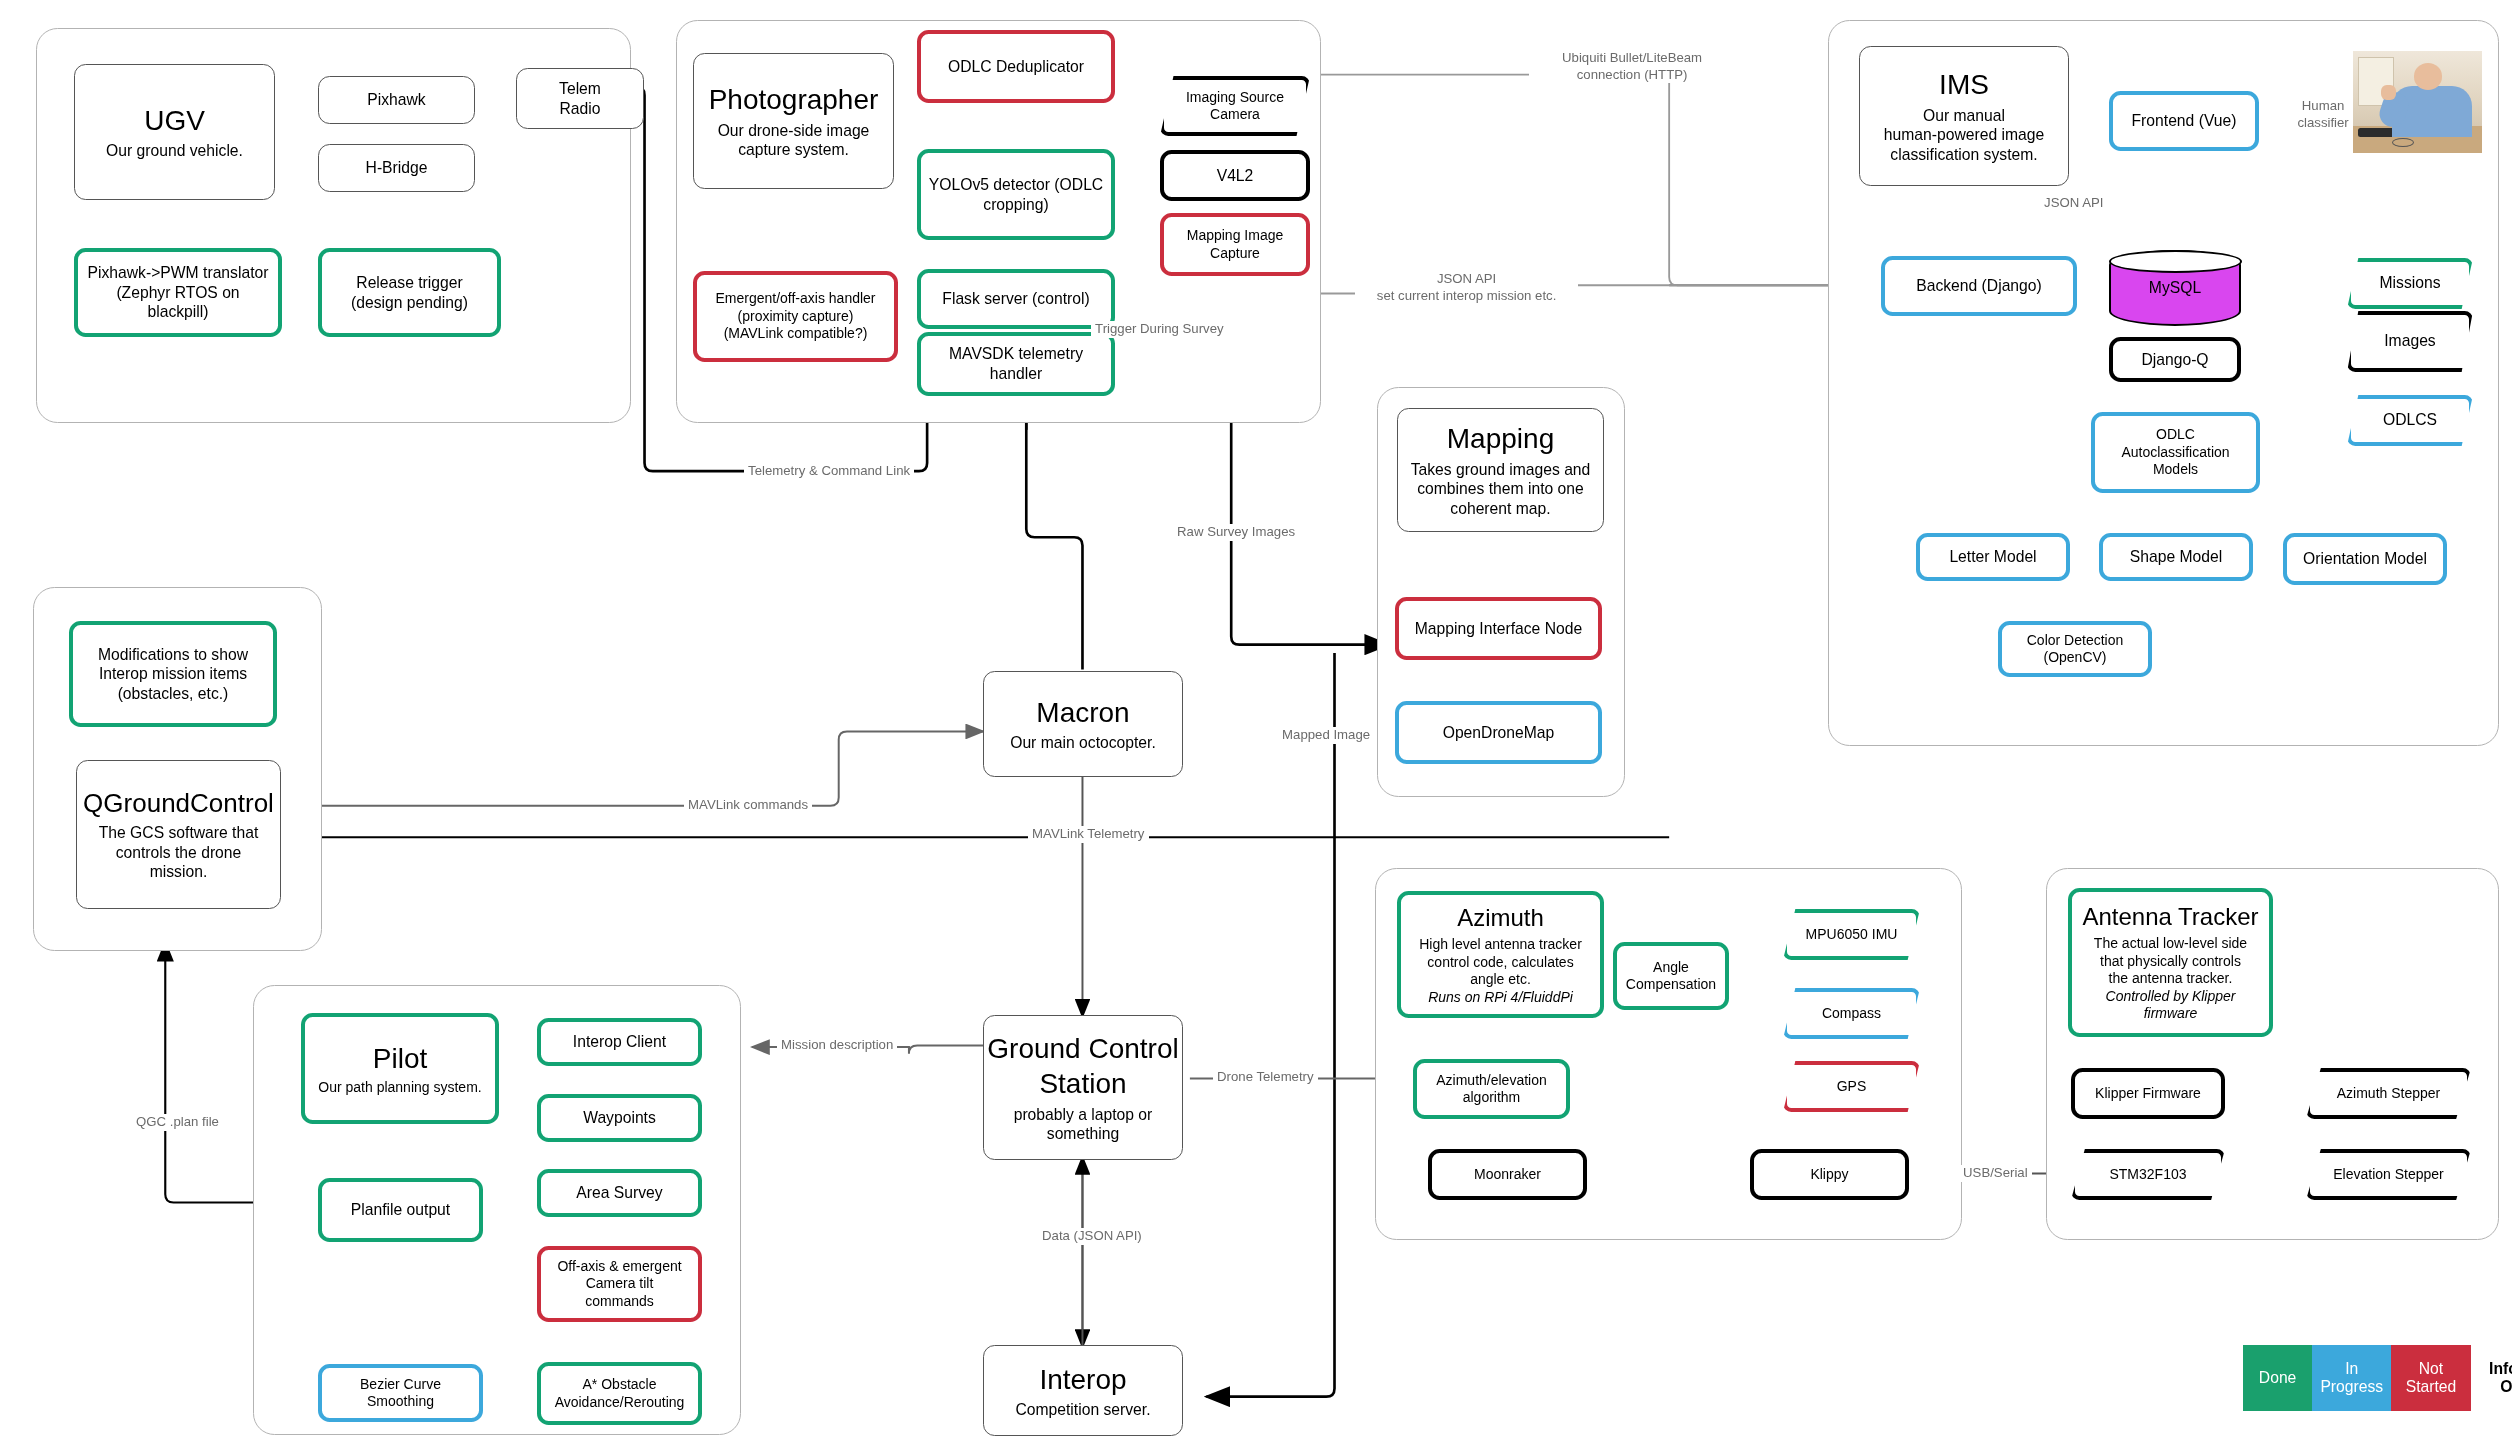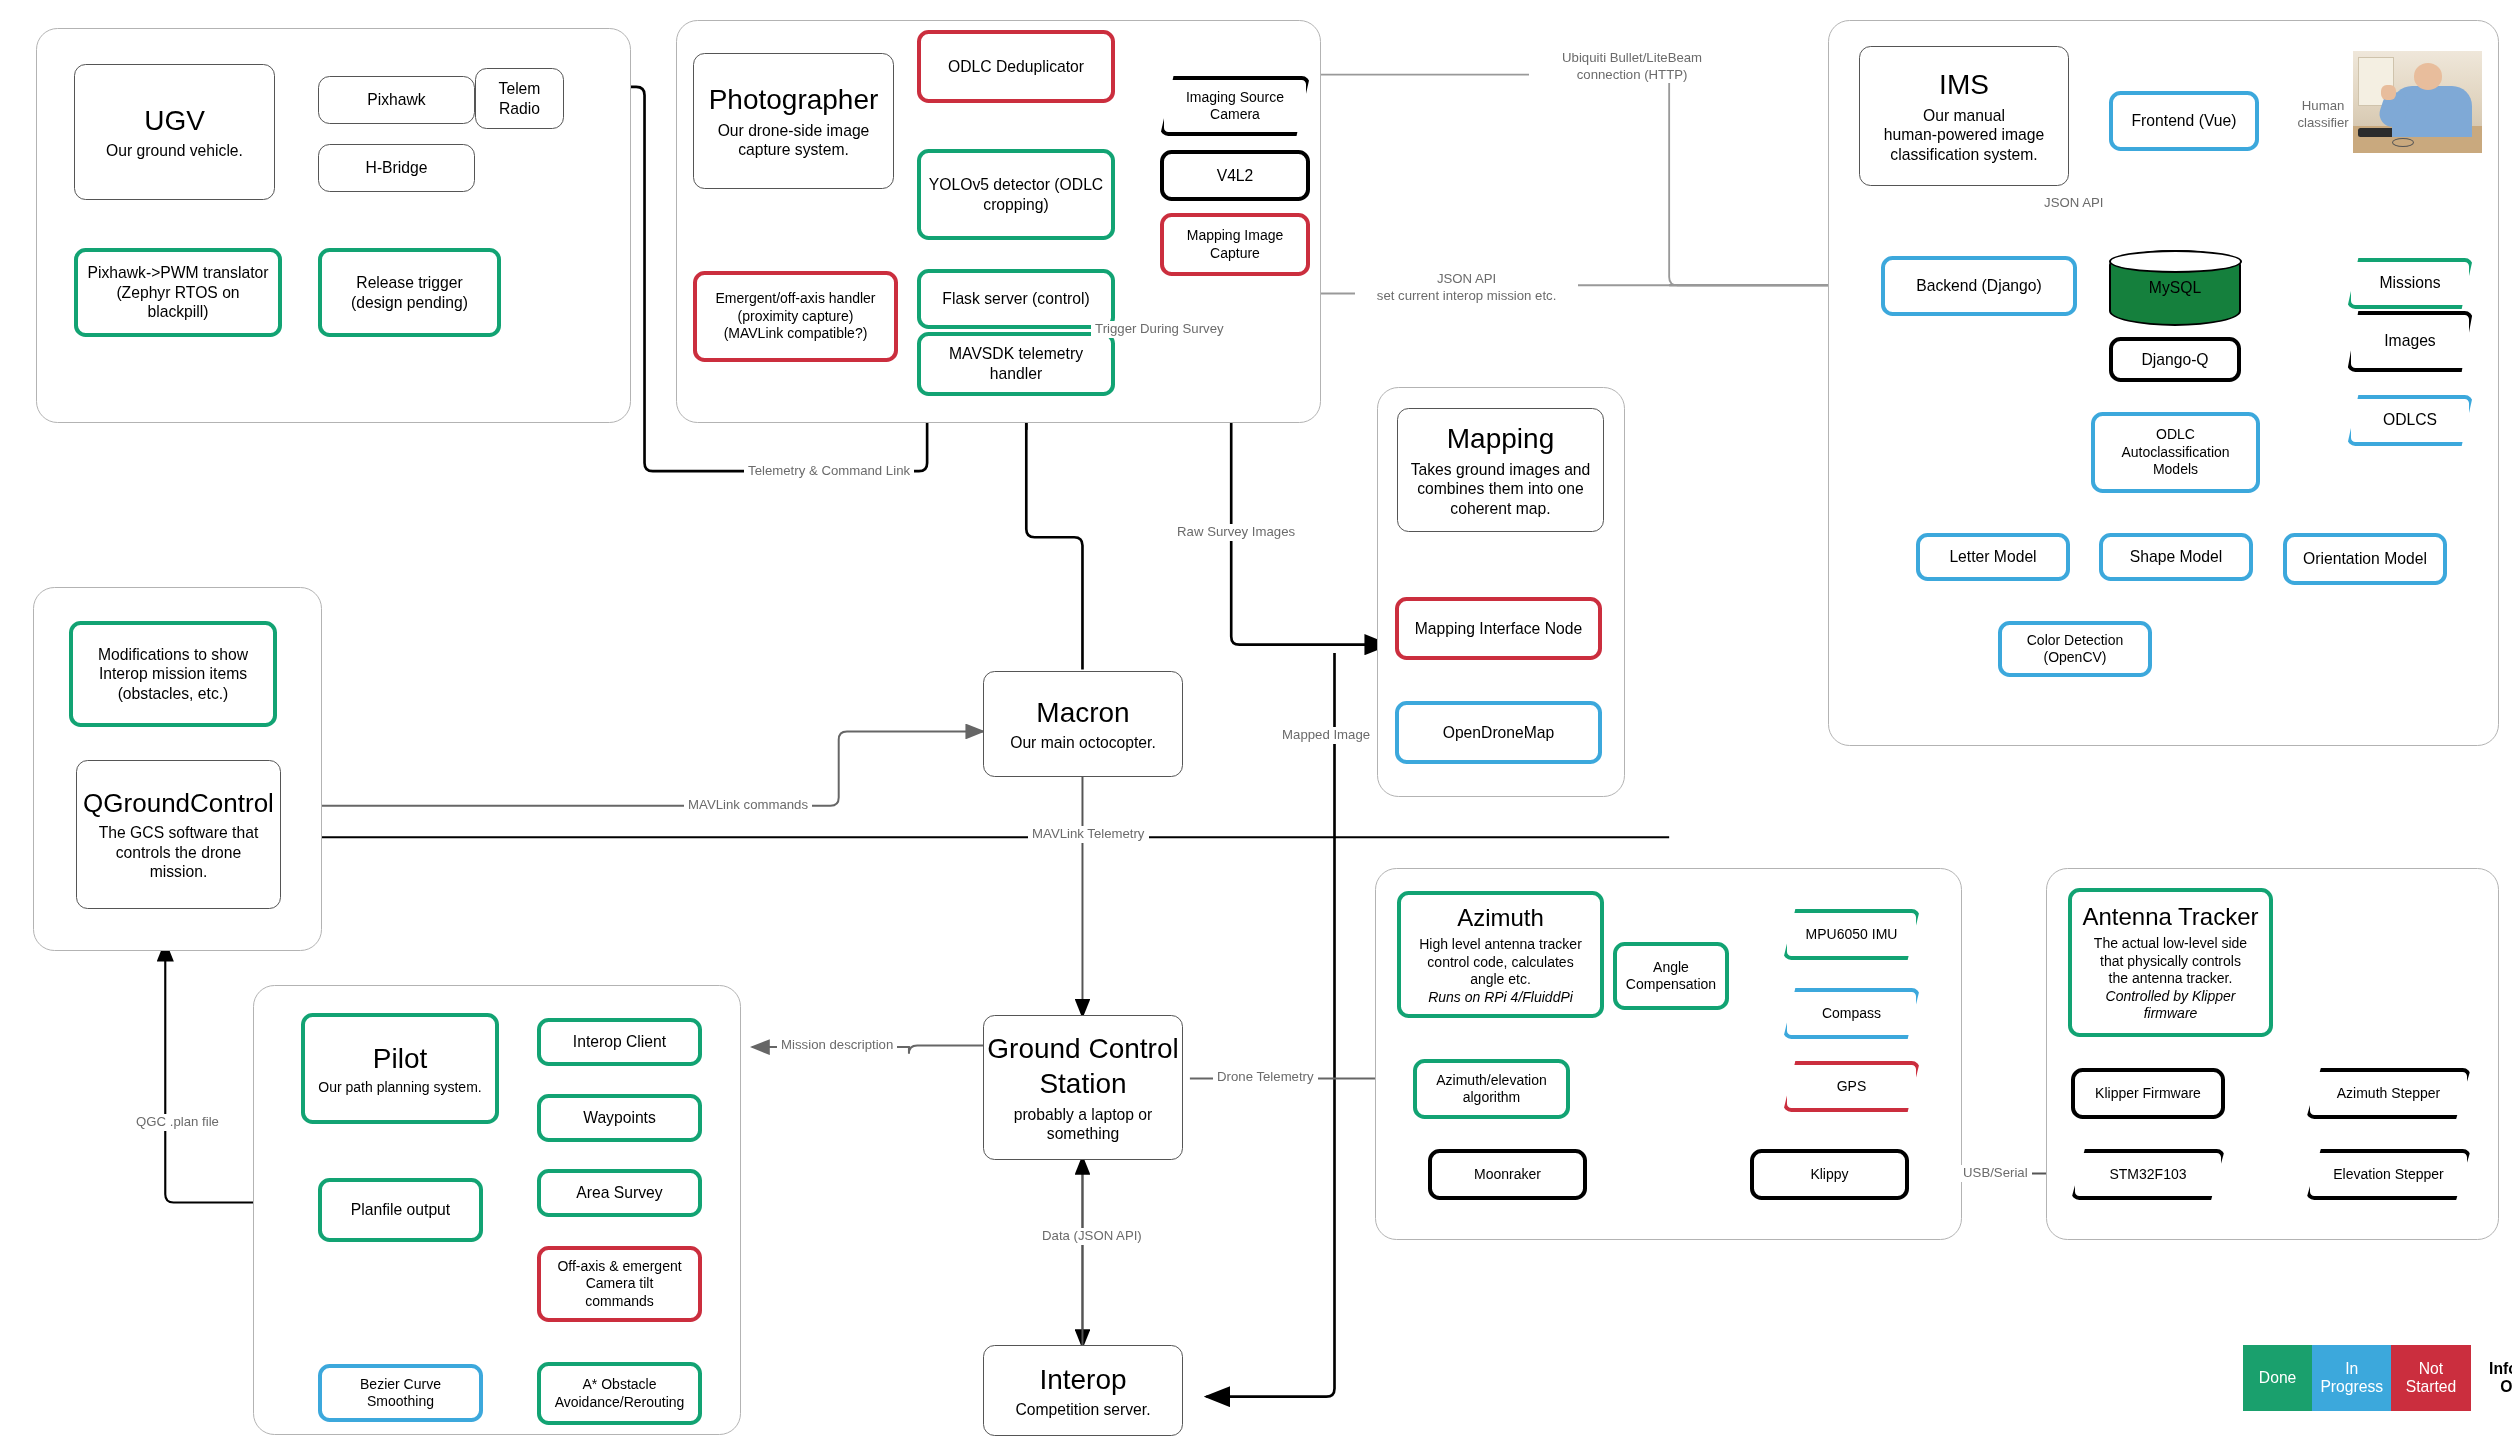--- a/index.html
+++ b/index.html
@@ -21,21 +21,21 @@
 
   
   .para{position:absolute;box-sizing:border-box;display:flex;align-items:center;justify-content:center;
         text-align:center;background:#fff;border:4.1px solid #000;line-height:1.2;
         clip-path:polygon(9% 0,100% 0,91% 100%,0 100%);border-radius:8.3px;}
   .para.green{border-color:#12A373;}
   .para.blue{border-color:#3CA8DC;}
   .para.red{border-color:#CB2E3E;}
 
   
-  .cyl{position:absolute;box-sizing:border-box;background:#15803d;border:2.5px solid #000;
+  .cyl{position:absolute;box-sizing:border-box;background:#d946ef;border:2.5px solid #000;
        border-radius:50%/15px;display:flex;align-items:center;justify-content:center;text-align:center;}
   .cyl .cap{position:absolute;left:-2.5px;right:-2.5px;top:-2.5px;height:23px;border:2.5px solid #000;
             border-radius:50%;background:#fff;box-sizing:border-box;}
   .cyl .lbl{position:relative;z-index:2;}
 
   .title{font-size:28px;font-weight:400;margin-bottom:3.3px;}
   .sub{font-size:15.7px;font-weight:400;}
   .sub.ital{font-style:italic;}
   .lab{font-size:15.7px;}
   .lab.sm{font-size:14px;}
@@ -220,21 +220,21 @@
   <div class="node plain" style="left:74px;top:64px;width:201px;height:136px;">
     <div class="title">UGV</div>
     <div class="sub">Our ground vehicle.</div>
   </div>
   <div class="node plain" style="left:318px;top:76px;width:157px;height:48px;">
     <div class="lab">Pixhawk</div>
   </div>
   <div class="node plain" style="left:318px;top:144px;width:157px;height:48px;">
     <div class="lab">H-Bridge</div>
   </div>
-  <div class="node plain" style="left:475px;top:68px;width:89px;height:61px;">
+  <div class="node plain" style="left:516px;top:68px;width:128px;height:61px;">
     <div class="lab">Telem</div>
     <div class="lab">Radio</div>
   </div>
   <div class="node green" style="left:74px;top:248px;width:208px;height:89px;">
     <div class="lab">Pixhawk-&gt;PWM translator</div>
     <div class="lab">(Zephyr RTOS on</div>
     <div class="lab">blackpill)</div>
   </div>
   <div class="node green" style="left:318px;top:248px;width:183px;height:89px;">
     <div class="lab">Release trigger</div>

